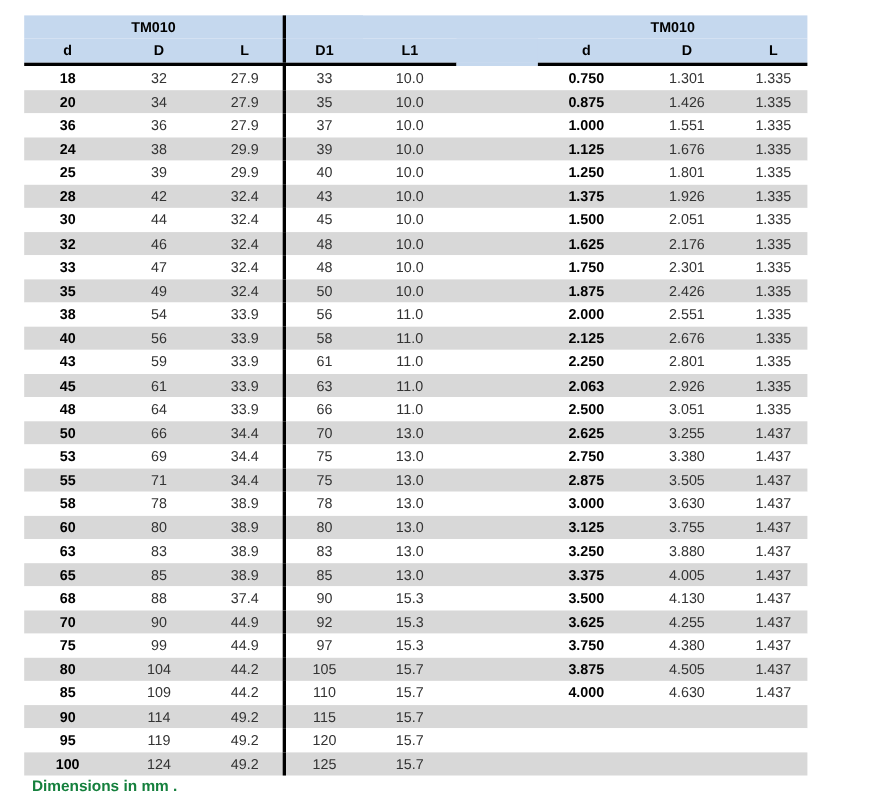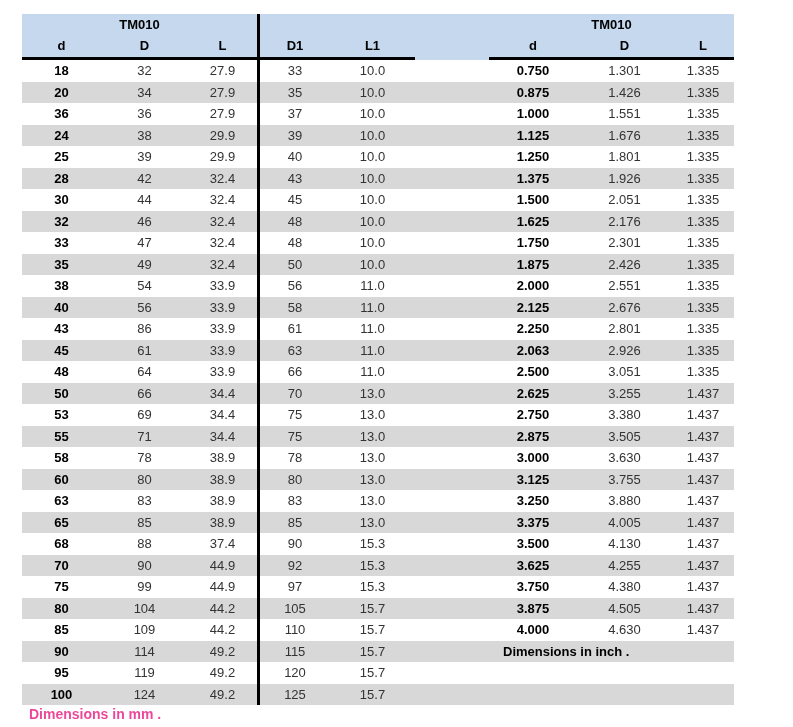--- a/index.html
+++ b/index.html
@@ -34,21 +34,21 @@
   .ul-left{grid-column:1/7;background:var(--line,#000000);}
   .ul-gap{grid-column:7/8;background:var(--header-bg,#c5d8ee);}
   .ul-right{grid-column:8/11;background:var(--line,#000000);}
   .note-cell{
     grid-column:8/11;text-align:left;padding-left:14px;
     font-weight:700;color:#000000;font-size:13px;
   }
   .empty-right{grid-column:8/11;}
   .footnote{
     position:absolute;left:8px;top:706px;
-    font-size:14px;font-weight:700;color:#ec4899;white-space:pre;padding-left:21px;
+    font-size:14px;font-weight:700;color:#15803d;white-space:pre;padding-left:21px;
   }
 </style>
 </head>
 <body>
 
 <div class="page">
 
   <div class="dim-table">
 
     <div class="row hgroup">
@@ -217,21 +217,21 @@
           <div class="divider"></div>
           <div class="cell">58</div>
           <div class="cell">11.0</div>
           <div class="gapcell"></div>
           <div class="cell bold">2.125</div>
           <div class="cell">2.676</div>
           <div class="cell">1.335</div>
         </div>
         <div class="row data-row">
           <div class="cell bold">43</div>
-          <div class="cell">86</div>
+          <div class="cell">59</div>
           <div class="cell">33.9</div>
           <div class="divider"></div>
           <div class="cell">61</div>
           <div class="cell">11.0</div>
           <div class="gapcell"></div>
           <div class="cell bold">2.250</div>
           <div class="cell">2.801</div>
           <div class="cell">1.335</div>
         </div>
         <div class="row data-row stripe">
@@ -403,21 +403,20 @@
           <div class="cell">1.437</div>
         </div>
         <div class="row data-row stripe">
           <div class="cell bold">90</div>
           <div class="cell">114</div>
           <div class="cell">49.2</div>
           <div class="divider"></div>
           <div class="cell">115</div>
           <div class="cell">15.7</div>
           <div class="gapcell"></div>
-          <div class="note-cell">Dimensions in inch .</div>
         </div>
         <div class="row data-row">
           <div class="cell bold">95</div>
           <div class="cell">119</div>
           <div class="cell">49.2</div>
           <div class="divider"></div>
           <div class="cell">120</div>
           <div class="cell">15.7</div>
           <div class="gapcell"></div>
           <div class="empty-right"></div>

